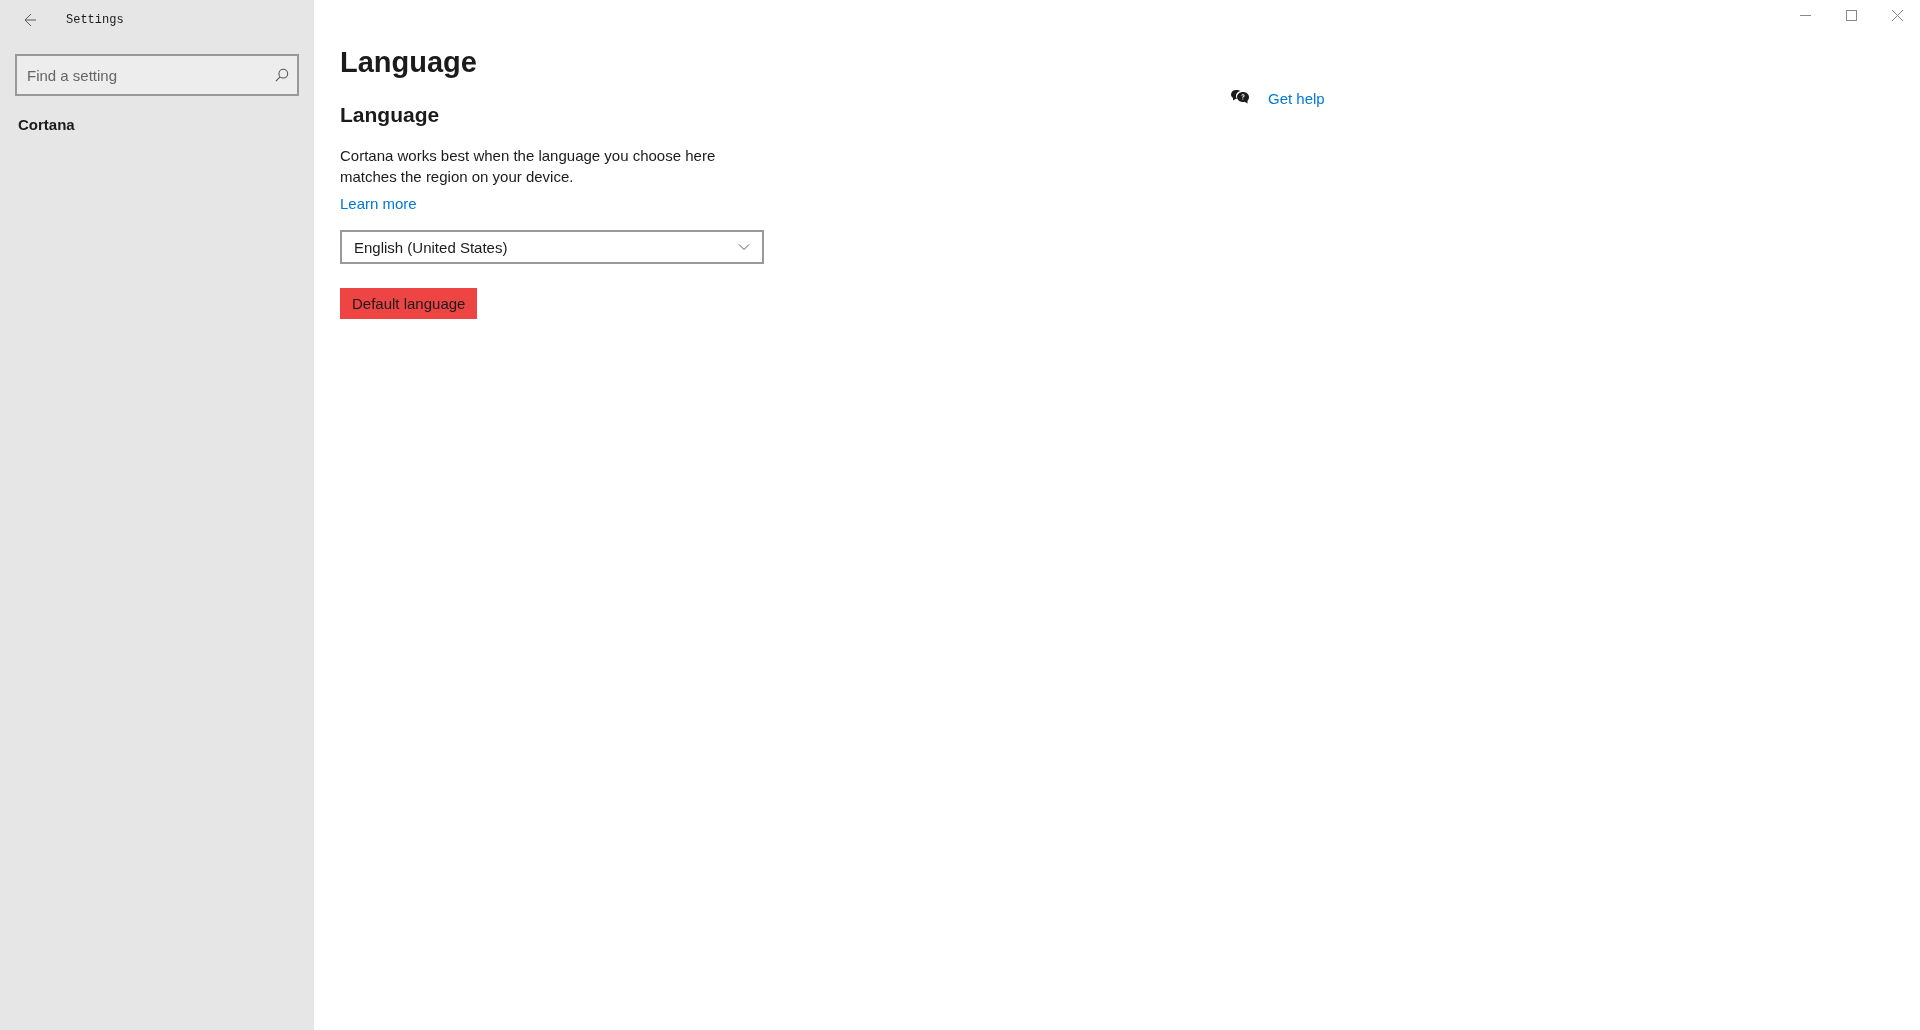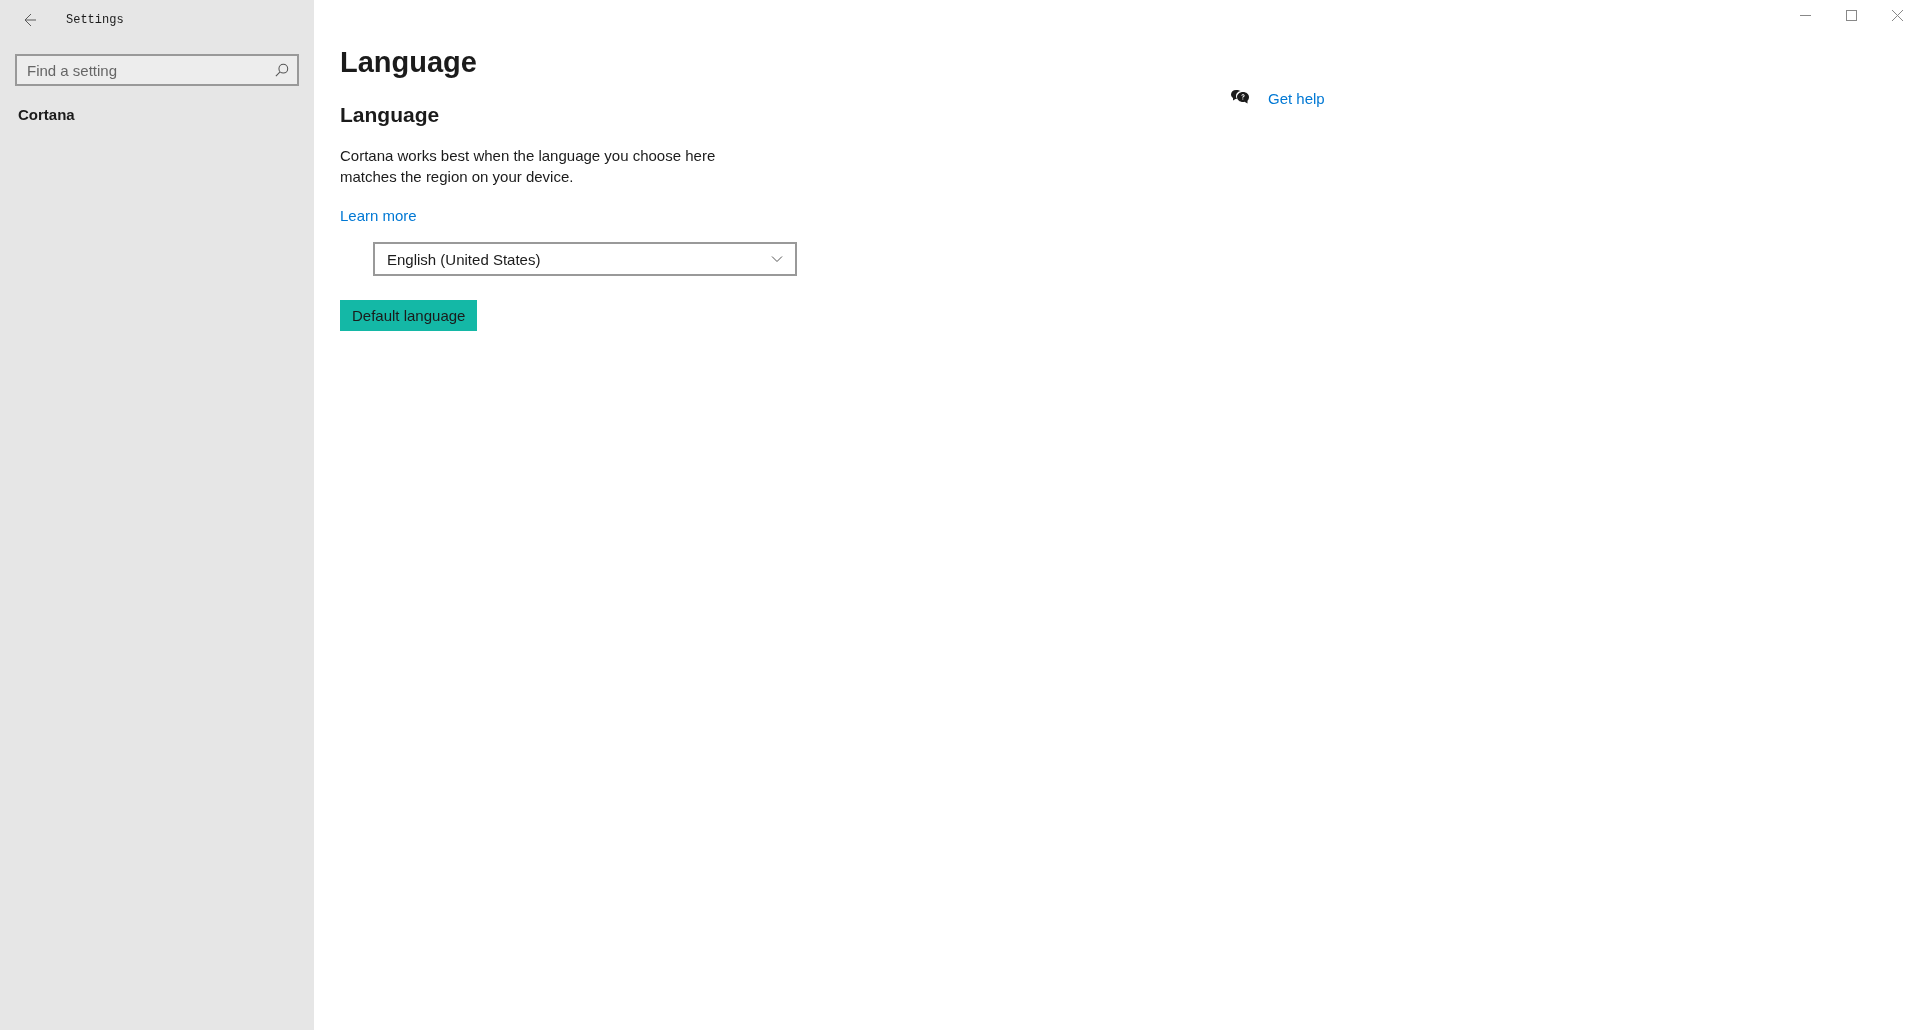--- a/index.html
+++ b/index.html
@@ -62,21 +62,21 @@
       justify-content: center;
     }
     .home-text {
       font-size: 15px;
     }
     .search-wrap {
       margin: 14px 15px 8px 15px;
     }
     .search-input-box {
       width: 100%;
-      height: 32px;
+      height: 42px;
       border: 2px solid #999999;
       background: #ededed;
       display: flex;
       align-items: center;
       padding: 0 8px 0 10px;
     }
     .search-input {
       flex: 1;
       background: transparent;
       border: none;
@@ -120,59 +120,58 @@
       font-size: 21px;
       font-weight: 600;
       color: #1b1b1b;
       margin-bottom: 18px;
     }
     .description-text {
       font-size: 15px;
       color: #1b1b1b;
       line-height: 1.4;
       max-width: 430px;
-      margin-bottom: 20px;
+      margin-bottom: 8px;
     }
     .link-text {
       font-size: 15px;
       color: #0078d4;
       cursor: pointer;
       display: inline-block;
       margin-bottom: 18px;
     }
     .dropdown {
       width: 424px;
       height: 34px;
       border: 2px solid #999999;
       background: #ffffff;
       display: flex;
       align-items: center;
       justify-content: space-between;
       padding: 0 12px;
       cursor: pointer;
       margin-bottom: 24px;
-      margin-left: 33px;
     }
     .dropdown-text {
       font-size: 15px;
       color: #1b1b1b;
     }
     .dropdown-chevron {
       color: #555555;
     }
     .hint-text {
       font-size: 15px;
       color: #1b1b1b;
       margin-bottom: 10px;
     }
     .default-btn {
       display: inline-block;
       padding: 7px 12px;
       font-size: 15px;
-      background: #14b8a6;
+      background: #ef4444;
       color: #1b1b1b;
       border: none;
       cursor: pointer;
     }
     
     .right-col {
       position: absolute;
       left: 916px;
       top: 88px;
     }

